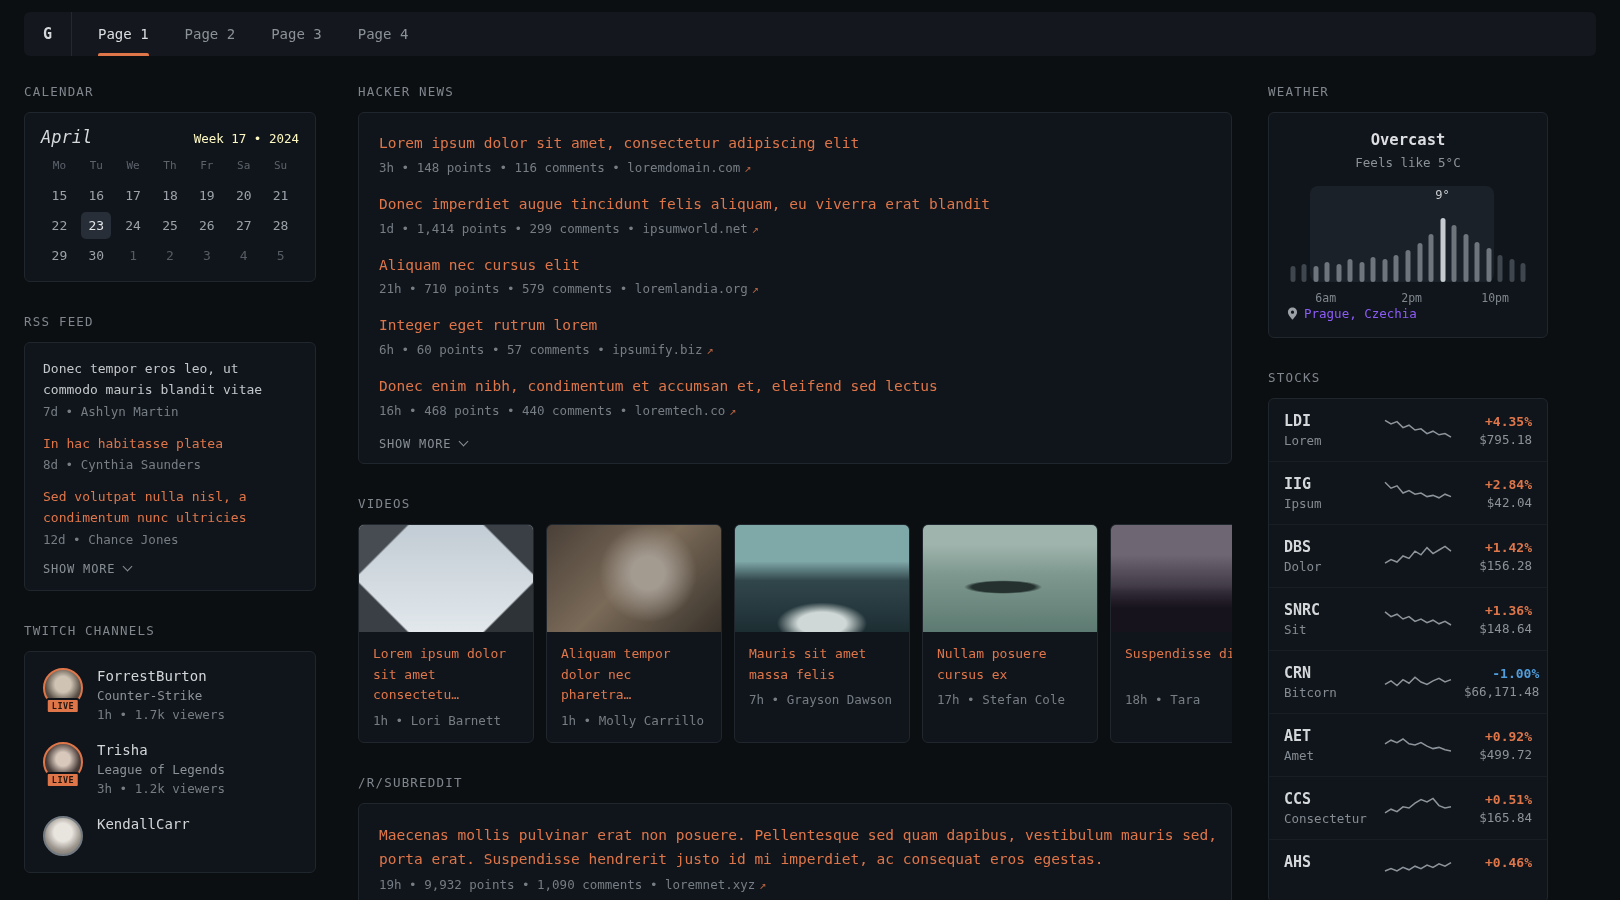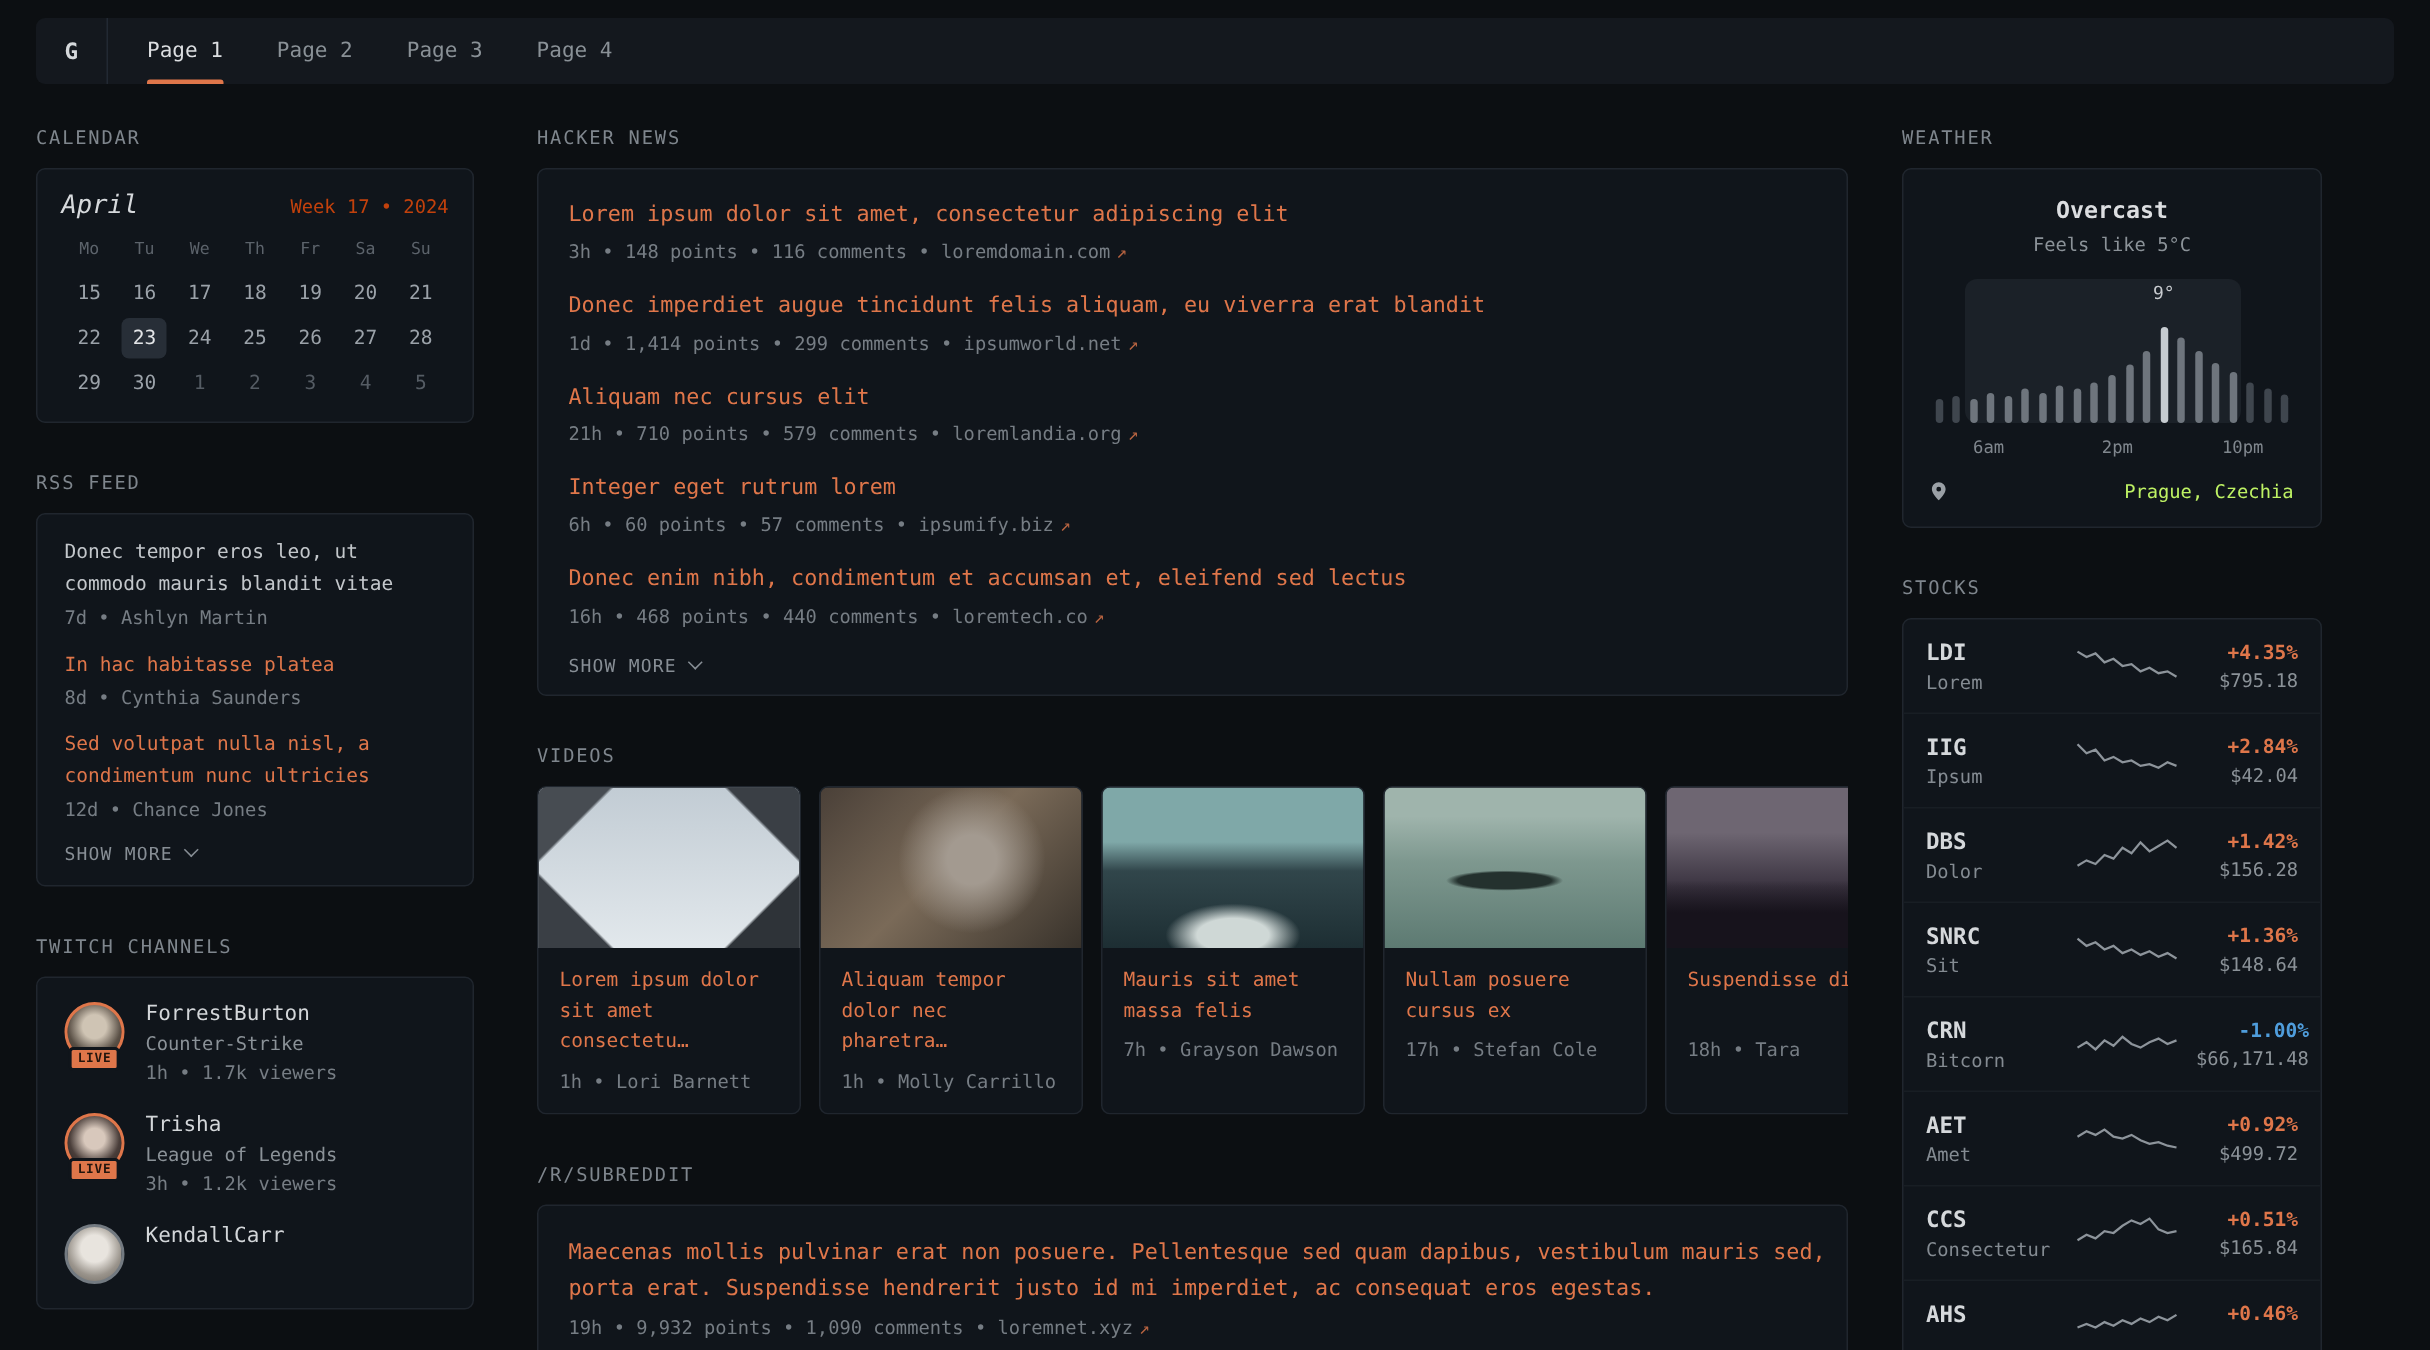--- a/index.html
+++ b/index.html
@@ -44,21 +44,21 @@
     margin:28px 0 13px 0;
   }
   .section-title.later{margin-top:32px;}
   .card{
     background:var(--card-bg);border:1px solid var(--card-border);border-radius:6px;
   }
   
   .cal-card{padding:14px 16px 12px 16px;}
   .cal-head{display:flex;justify-content:space-between;align-items:baseline;}
   .cal-month{font-size:17px;color:#d6d9dc;font-style:italic;}
-  .cal-week{font-size:12.5px;color:#c2410c;}
+  .cal-week{font-size:12.5px;color:#fef9c3;}
   .cal-grid{display:grid;grid-template-columns:repeat(7,1fr);row-gap:3px;margin-top:12px;text-align:center;}
   .cal-dow{font-size:11px;color:#5c636b;padding-bottom:7px;}
   .cal-day{font-size:13px;color:#9ba2a9;width:30px;height:27px;line-height:27px;border-radius:5px;margin:0 auto;cursor:default;}
   .cal-day.today{background:#272e37;color:#e3e5e7;}
   .cal-day.adjacent{color:#555c64;}
   
   .rss-card{padding:16px 18px 14px 18px;}
   .rss-item{margin-bottom:15px;cursor:pointer;}
   .rss-title{font-size:13px;line-height:1.6;color:#c3c7cb;}
   .rss-title.accent{color:var(--accent);}
@@ -122,22 +122,22 @@
   .wx-highlight{position:absolute;top:0;bottom:0;background:#1b2128;border-radius:8px;}
   .wx-bar{position:absolute;bottom:0;width:5px;border-radius:3px;background:#3f464e;transform:translateX(-50%);}
   .wx-bar.lit{background:#6e757d;}
   .wx-bar.peak{background:#c6cbd0;}
   .wx-peak-label{position:absolute;top:2px;transform:translateX(-50%);font-size:12px;color:#c9ccd0;}
   .wx-times{position:relative;height:15px;margin-top:9px;}
   .wx-time{position:absolute;transform:translateX(-50%);font-size:11.5px;color:#80878e;}
   .wx-time:nth-child(1){left:16%;}
   .wx-time:nth-child(2){left:51.5%;}
   .wx-time:nth-child(3){left:86%;}
-  .wx-loc{display:flex;align-items:center;justify-content:space-between;gap:6px;margin-top:14px;
-    font-size:12.5px;color:#bef264;}
+  .wx-loc{display:flex;align-items:center;justify-content:flex-start;gap:6px;
+    font-size:12.5px;color:#8b5cf6;}
   
   .stocks-card{overflow:hidden;}
   .stock-row{display:flex;align-items:center;padding:13px 15px;cursor:pointer;}
   .stock-row + .stock-row{border-top:1px solid #181e24;}
   .stock-id{width:88px;flex:none;}
   .stock-ticker{font-size:15px;font-weight:700;color:#d5d8db;}
   .stock-name{font-size:12.5px;color:#848b92;margin-top:3px;min-height:15px;}
   .spark{flex:none;margin:0 10px;}
   .stock-vals{flex:1;text-align:right;}
   .stock-change{font-size:13px;font-weight:600;color:var(--accent);}

